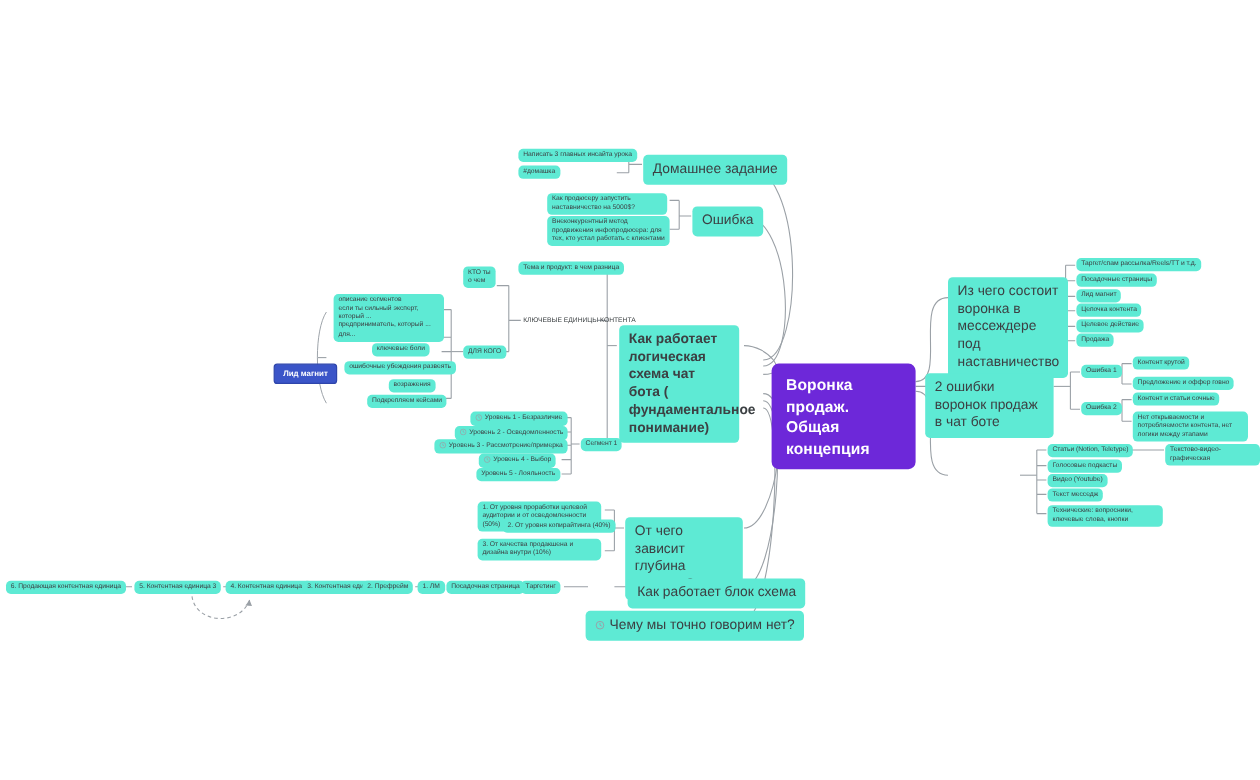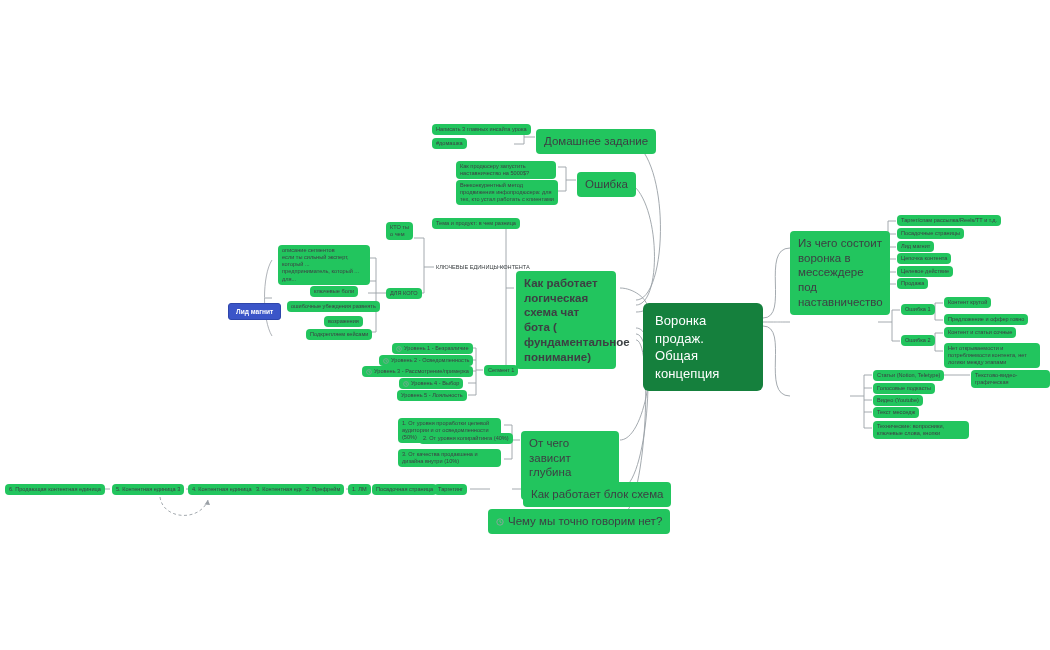--- a/index.html
+++ b/index.html
@@ -8,32 +8,32 @@
     background:#ffffff;
     font-family:"Liberation Sans","DejaVu Sans",sans-serif;
     color:#3c4043;
     overflow:hidden;
     position:relative;
   }
   #canvas{position:absolute;left:0;top:0;width:1050px;height:650px;}
   svg.links{position:absolute;left:0;top:0;width:1050px;height:650px;pointer-events:none;}
   .node{
     position:absolute;
-    background:#22c55e;
+    background:#5eead4;
     color:#3c4043;
     border-radius:4px;
     padding:3px 6px;
     box-sizing:border-box;
     line-height:1.28;
     white-space:pre-line;
   }
   .root{
-    background:#15803d;
+    background:#6d28d9;
     color:#ffffff;
-    font-weight:normal;
+    font-weight:bold;
     font-size:13px;
     border-radius:6px;
     padding:9px 12px;
     line-height:1.35;
     letter-spacing:.1px;
   }
   .lvl1{font-size:11.5px;padding:5px 8px;}
   .lvl3{font-size:5.6px;padding:2px 4px;}
   .plain{background:transparent;padding:1px 2px;}
   .badge{
@@ -106,20 +106,21 @@
 Общая концепция</div>
 
   <div class="node lvl1" style="left:778px;top:231px;width:100px;margin-left:12px;">Из чего состоит воронка в мессеждере под наставничество</div>
   <div class="node lvl3" style="left:897px;top:215px;">Таргет/спам рассылка/Reels/TT и т.д.</div>
   <div class="node lvl3" style="left:897px;top:228px;">Посадочные страницы</div>
   <div class="node lvl3" style="left:897px;top:241px;">Лид магнит</div>
   <div class="node lvl3" style="left:897px;top:253px;">Цепочка контента</div>
   <div class="node lvl3" style="left:897px;top:266px;">Целевое действие</div>
   <div class="node lvl3" style="left:897px;top:278px;">Продажа</div>
 
+  <div class="node lvl1" style="left:771px;top:311px;width:107px;">2 ошибки воронок продаж в чат боте</div>
   <div class="node lvl3" style="left:901px;top:304px;">Ошибка 1</div>
   <div class="node lvl3" style="left:944px;top:297px;">Контент крутой</div>
   <div class="node lvl3" style="left:944px;top:314px;">Предложение и оффер говно</div>
   <div class="node lvl3" style="left:901px;top:335px;">Ошибка 2</div>
   <div class="node lvl3" style="left:944px;top:327px;">Контент и статьи сочные</div>
   <div class="node lvl3" style="left:944px;top:343px;width:96px;">Нет открываемости и потребляемости контента, нет логики между этапами</div>
 
   <div class="node lvl3" style="left:873px;top:370px;">Статьи (Notion, Teletype)</div>
   <div class="node lvl3" style="left:971px;top:370px;">Текстово-видео-графическая</div>
   <div class="node lvl3" style="left:873px;top:383px;">Голосовые подкасты</div>

